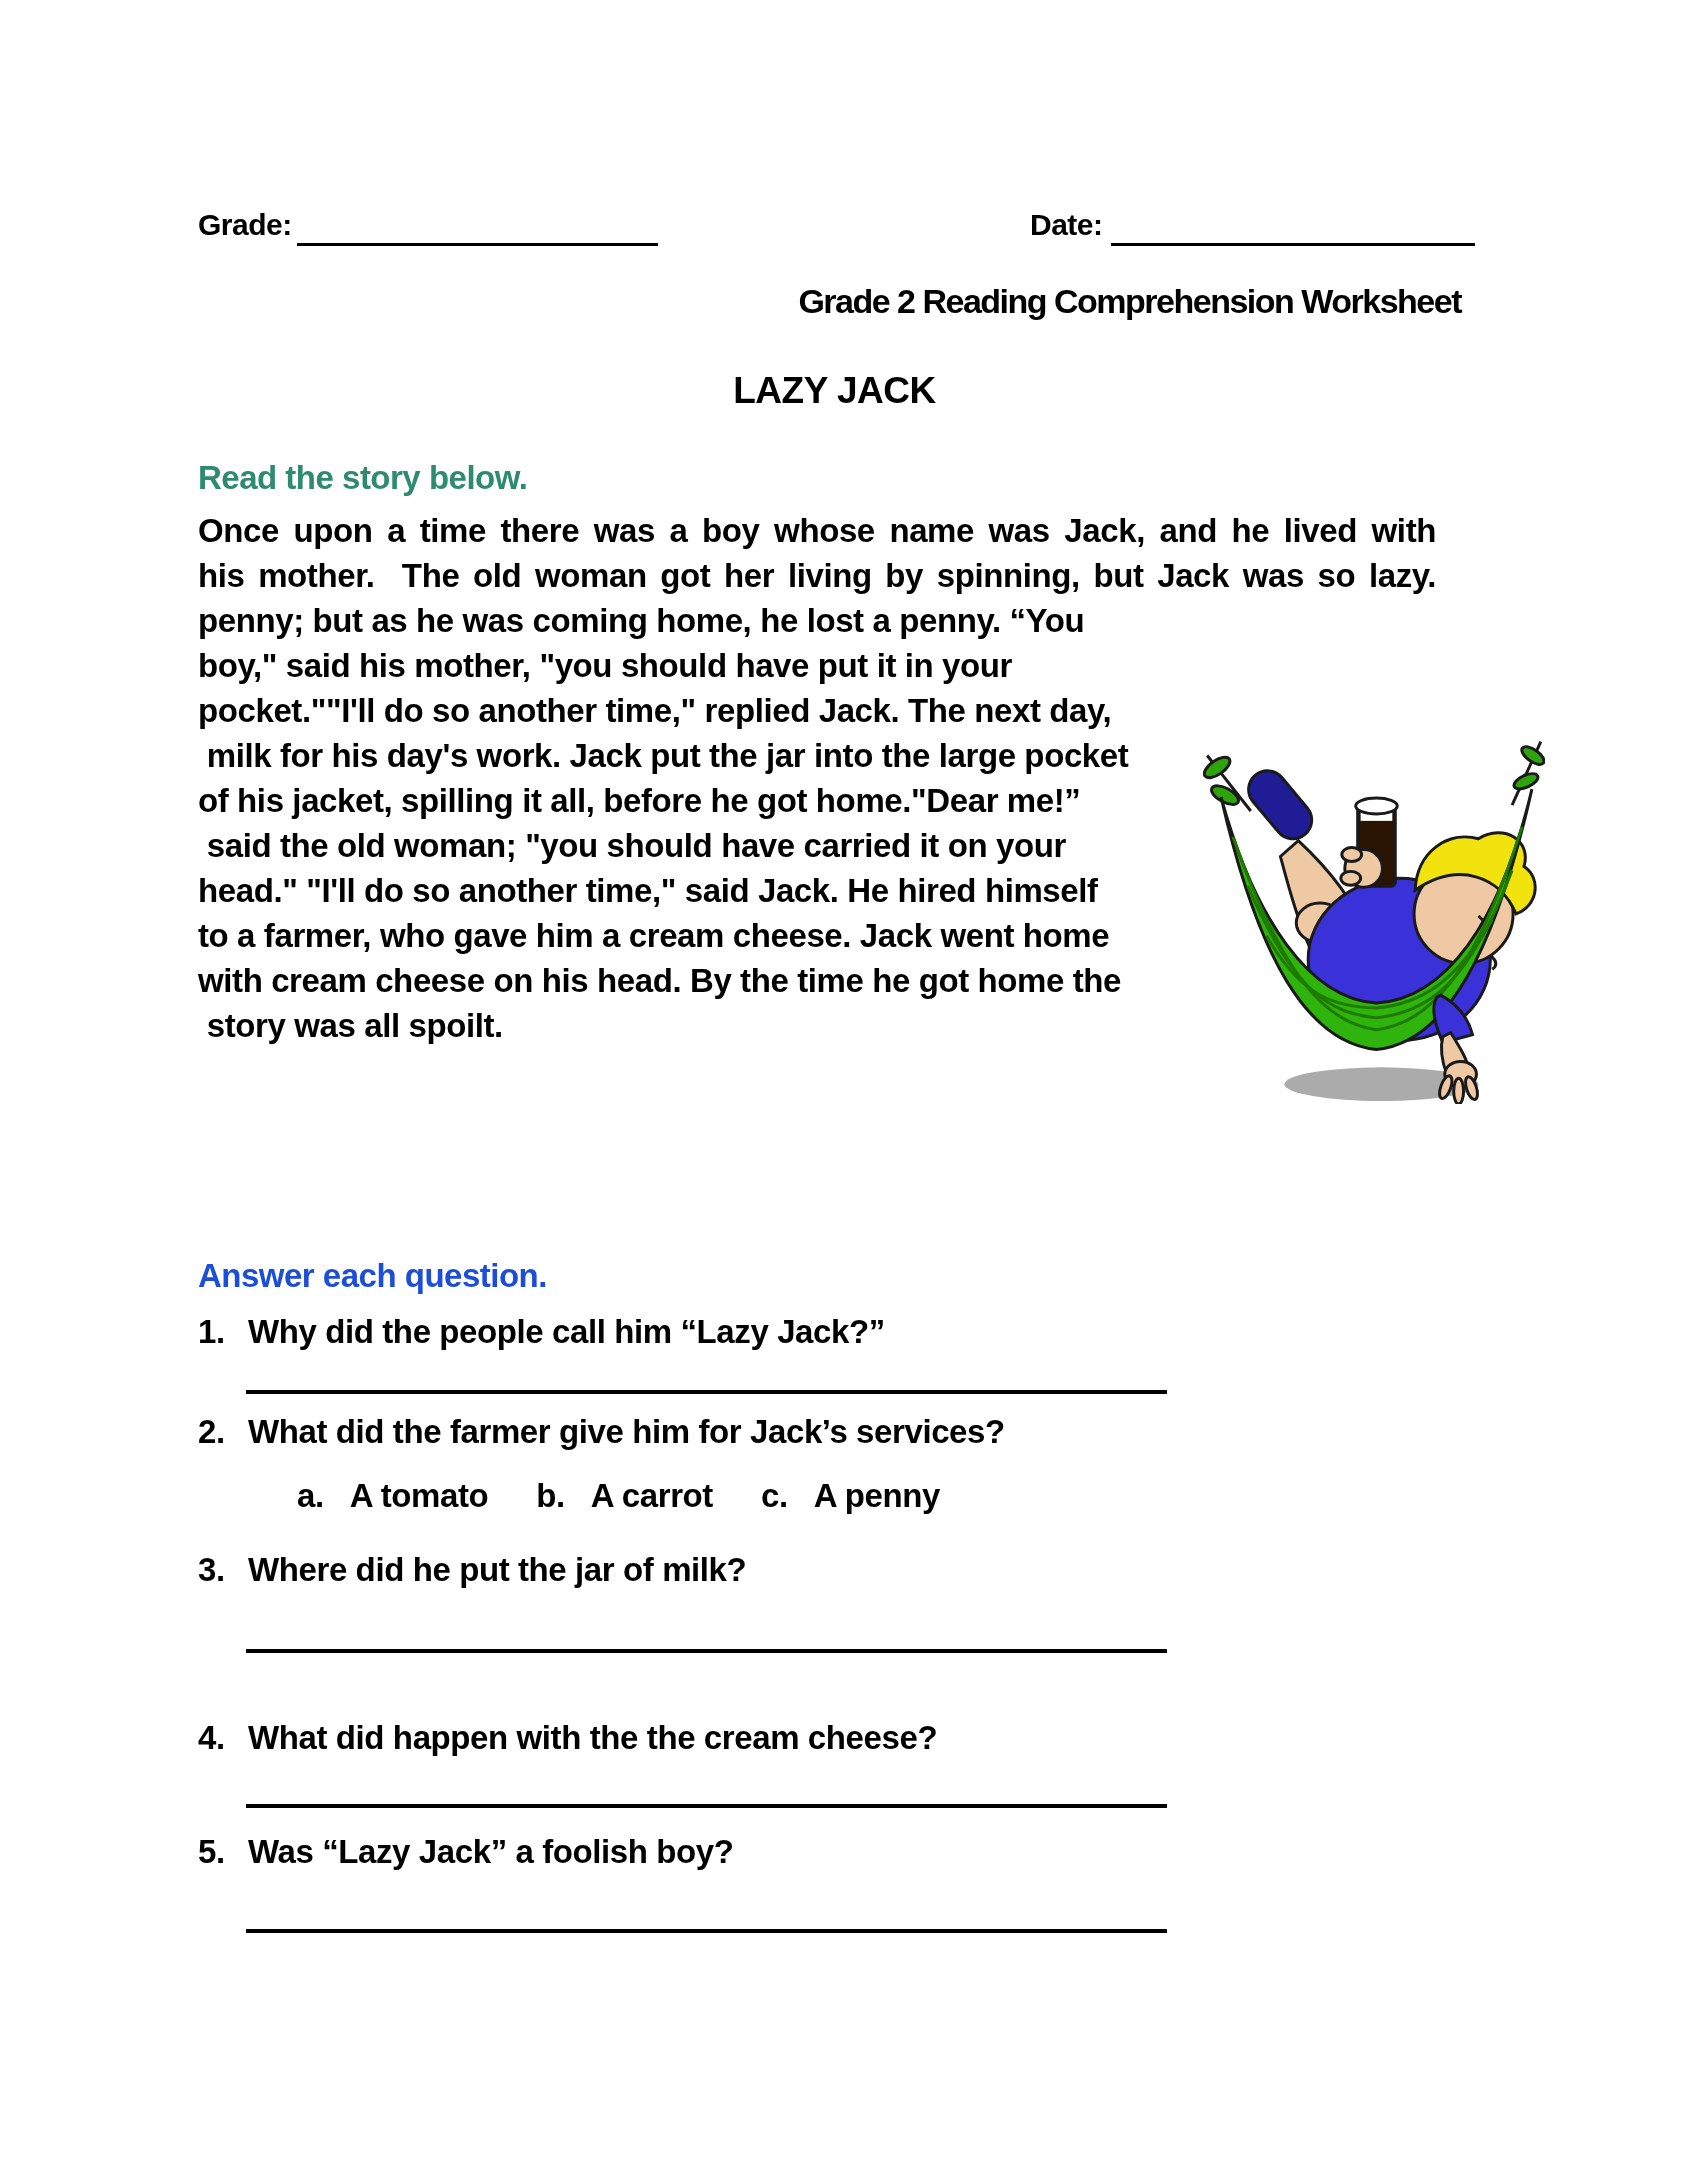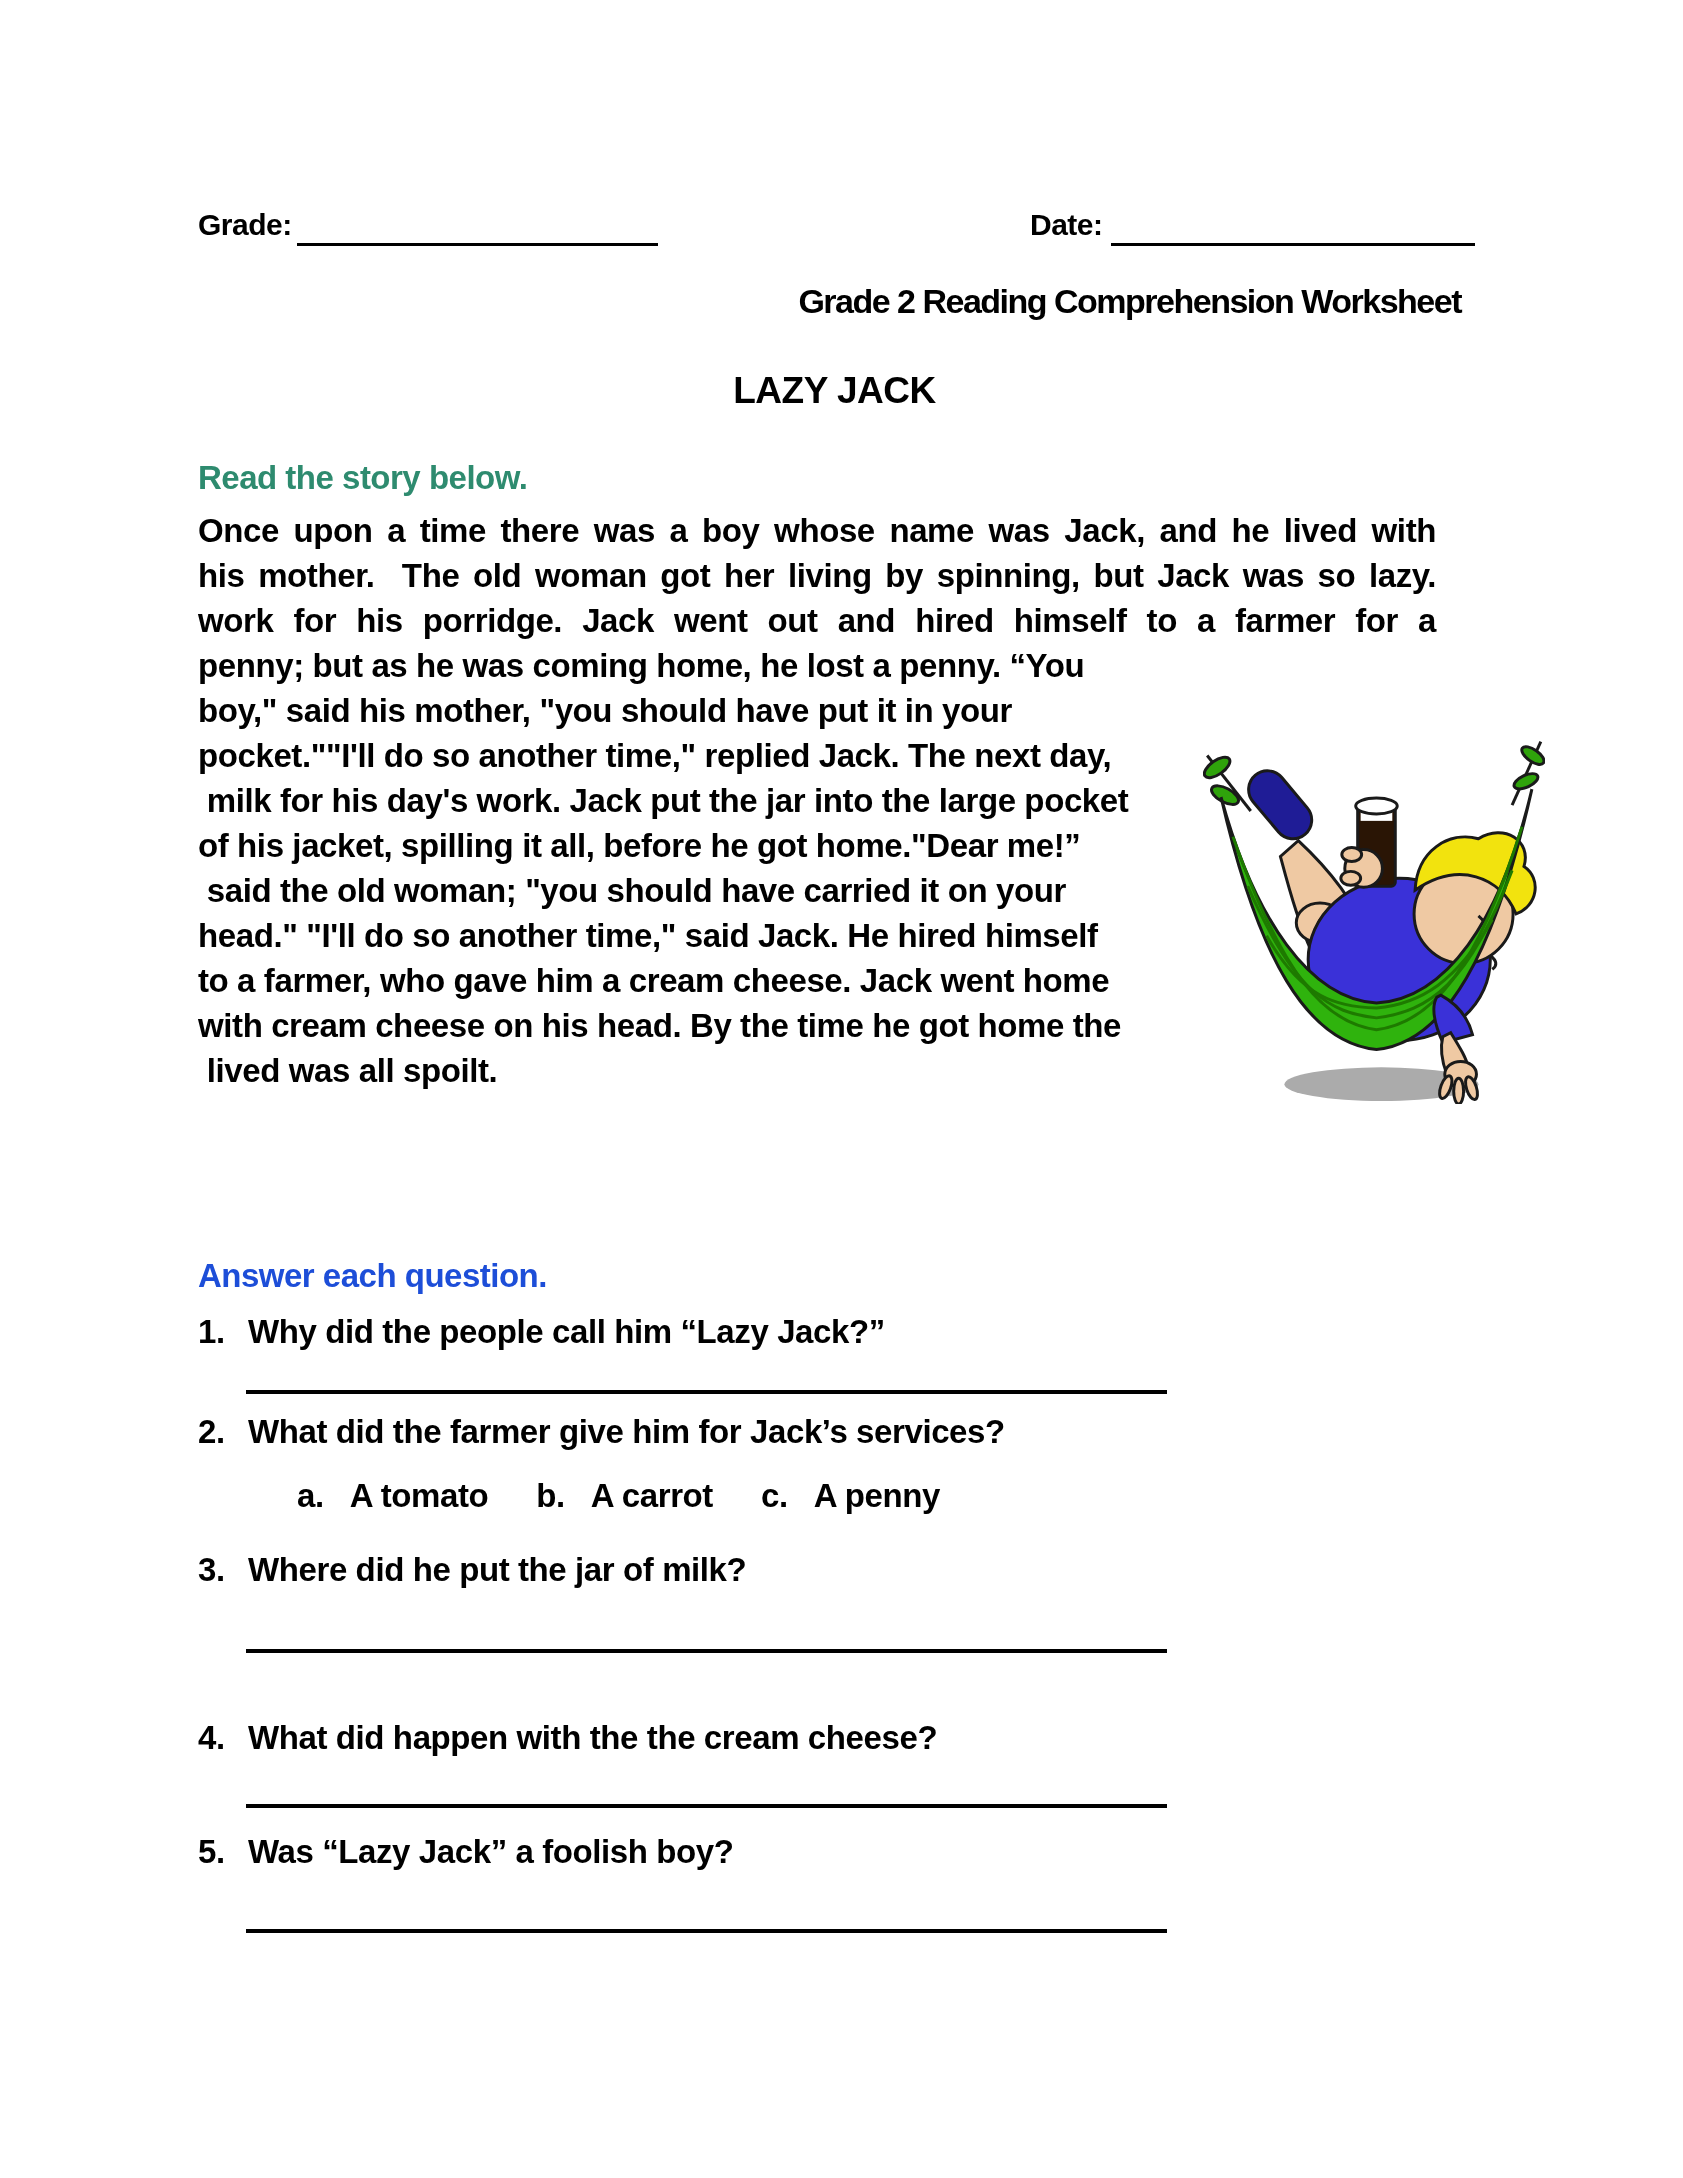--- a/index.html
+++ b/index.html
@@ -31,31 +31,30 @@
 <div class="abs blank" style="left:1111px;top:243px;width:364px;"></div>
 
 <div class="abs title" style="top:282px;">Grade 2 Reading Comprehension Worksheet</div>
 <div class="abs subtitle" style="top:370px;">LAZY JACK</div>
 
 <div class="abs green-heading" style="left: 198px; top: 459px; color: rgb(46, 139, 111);">Read the story below.</div>
 
 <div class="abs story">
   <div class="story-line wide">Once upon a time there was a boy whose name was Jack, and he lived with</div>
   <div class="story-line wide">his mother.&nbsp; The old woman got her living by spinning, but Jack was so lazy.</div>
-  <div class="story-line wide">work for his porridge. Jack went out and hired himself to a farmer for a</div>
   <div class="story-line narrow">penny; but as he was coming home, he lost a penny. “You</div>
   <div class="story-line narrow">boy," said his mother, "you should have put it in your</div>
   <div class="story-line narrow">pocket.""I'll do so another time," replied Jack. The next day,</div>
   <div class="story-line narrow"> milk for his day's work. Jack put the jar into the large pocket</div>
   <div class="story-line narrow">of his jacket, spilling it all, before he got home."Dear me!”</div>
   <div class="story-line narrow"> said the old woman; "you should have carried it on your</div>
   <div class="story-line narrow">head." "I'll do so another time," said Jack. He hired himself</div>
   <div class="story-line narrow">to a farmer, who gave him a cream cheese. Jack went home</div>
   <div class="story-line narrow">with cream cheese on his head. By the time he got home the</div>
-  <div class="story-line narrow"> lived was all spoilt.</div>
+  <div class="story-line narrow"> story was all spoilt.</div>
 </div>
 
 <svg class="abs" style="left:1203px;top:710px;" width="342" height="394" viewBox="0 0 345 398">
 
   <ellipse cx="180" cy="378" rx="98" ry="17" style="fill: rgb(171, 171, 171);"></ellipse>
 
   <path d="M4,46 L48,102" class="outline" fill="none"></path>
   <path d="M341,32 L312,96" class="outline" fill="none"></path>
 
   <g>

